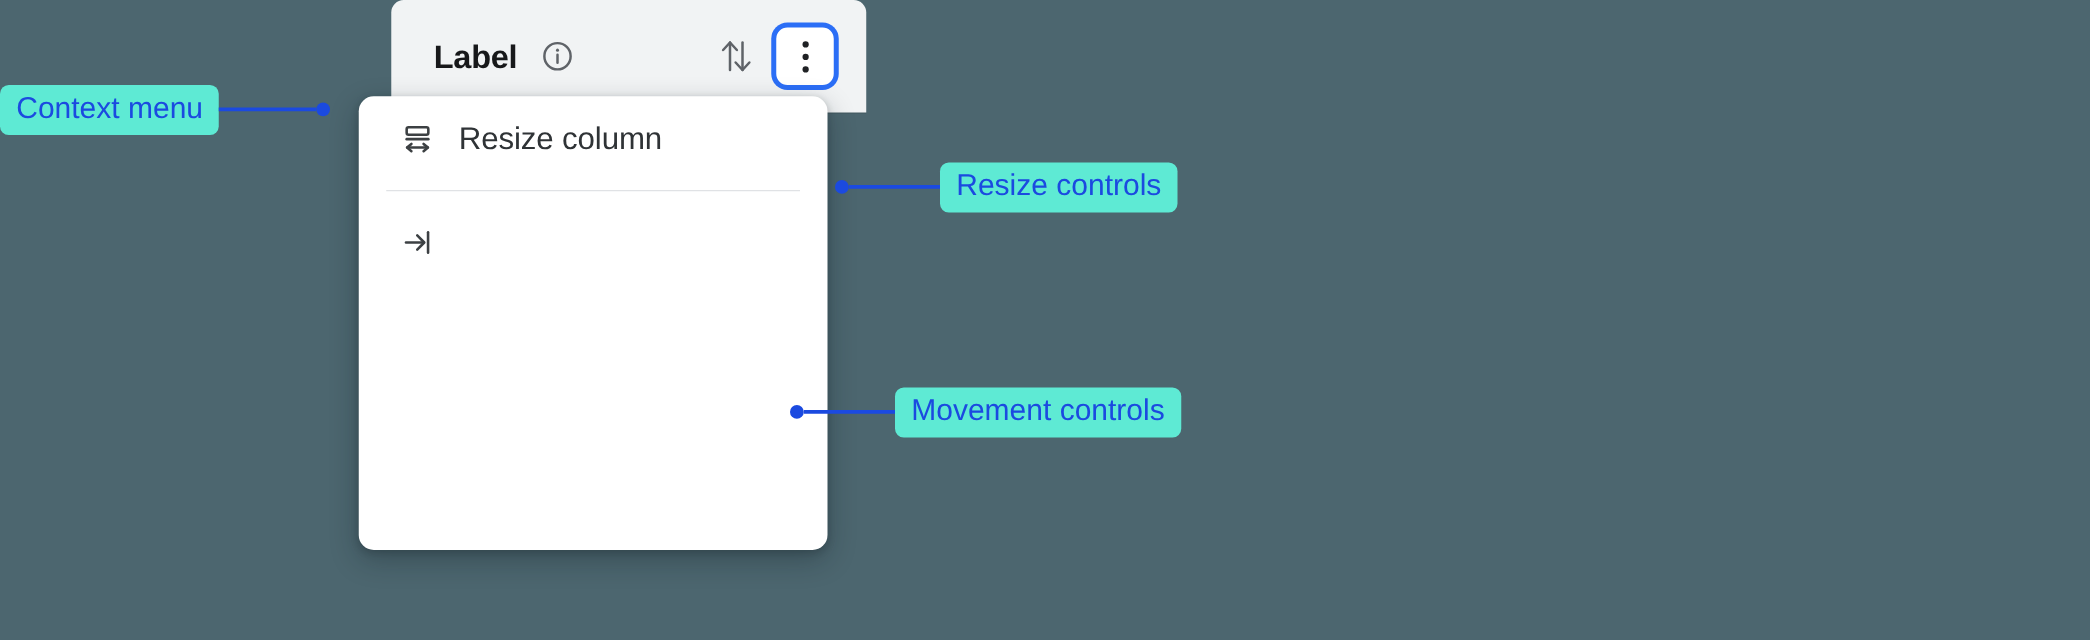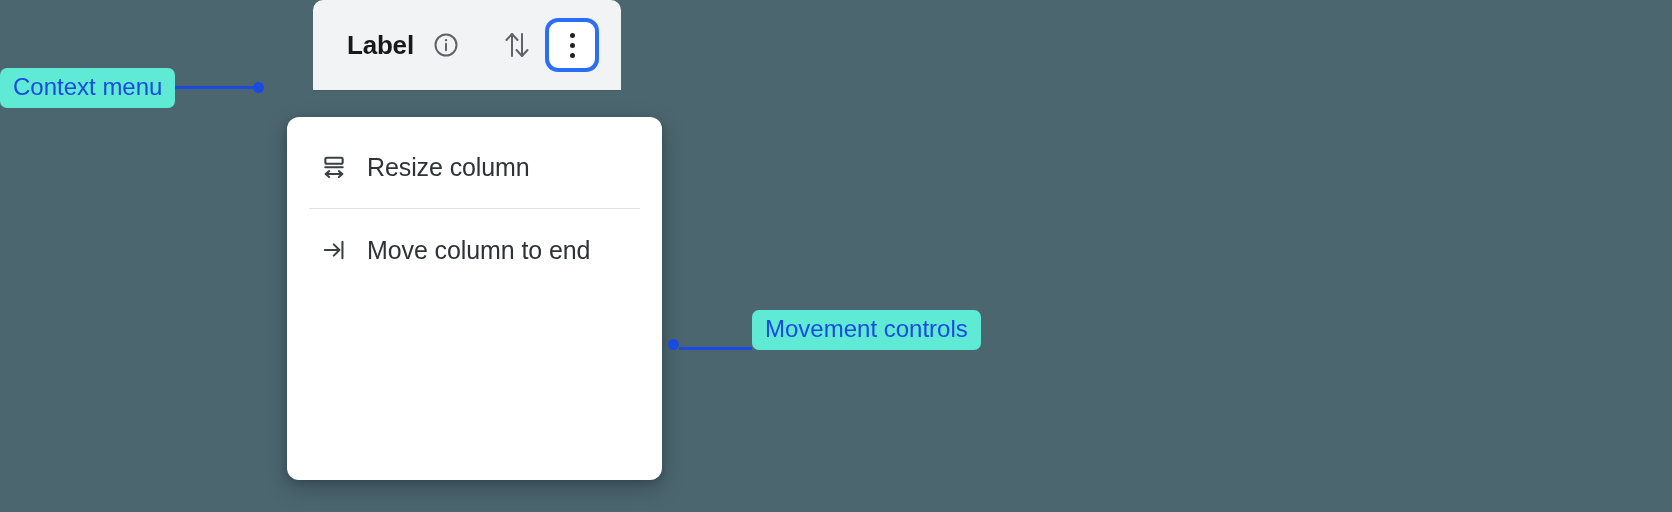--- a/index.html
+++ b/index.html
@@ -13,21 +13,21 @@
     font-family: "Liberation Sans", sans-serif;
     position: relative;
   }
   .stage { position: absolute; inset: 0; }
 
   
   .col-header {
     position: absolute;
     left: 313px;
     top: 0px;
-    width: 308px;
+    width: 380px;
     height: 90px;
     background: #f1f3f4;
     border-radius: 10px 10px 0 0;
     display: flex;
     align-items: center;
     padding: 0 18px 0 34px;
     box-shadow: 0 1px 0 rgba(0,0,0,0.10);
   }
   .col-header-title {
     font-size: 26px;
@@ -71,23 +71,21 @@
   
   .menu-panel {
     position: absolute;
     left: 287px;
     top: 77px;
     width: 375px;
     height: 363px;
     background: #ffffff;
     border-radius: 12px;
     box-shadow: 0 8px 22px rgba(14,22,30,0.30), 0 2px 6px rgba(14,22,30,0.18);
-    padding-top: 16px;
     z-index: 5;
-    margin-top: 40px;
   }
   .menu-item {
     height: 68px;
     display: flex;
     align-items: center;
     padding-left: 32px;
   }
   .menu-icon {
     width: 30px;
     min-width: 30px;
@@ -138,21 +136,21 @@
   }
 
   
   #callout-context-menu { left: 0px; top: 68px; }
   #callout-context-menu .callout-line { width: 78px; }
 
   
   #callout-resize { left: 668px; top: 130px; }
   #callout-resize .callout-line { width: 73px; }
 
-  #callout-movement { left: 668px; top: 310px; align-items: flex-end; }
+  #callout-movement { left: 632px; top: 310px; }
   #callout-movement .callout-line { width: 73px; }
 </style>
 </head>
 <body>
 
 <div class="stage">
 
   <div class="col-header">
     <span class="col-header-title">Label</span>
 
@@ -203,31 +201,35 @@
 
 
     <div class="menu-item">
       <span class="menu-icon">
         <svg width="26" height="26" viewBox="0 0 24 24" fill="none" stroke="#3c4043" stroke-width="1.9" stroke-linecap="round" stroke-linejoin="round">
           <line x1="19.8" y1="4.5" x2="19.8" y2="19.5"></line>
           <line x1="3.5" y1="12" x2="16.5" y2="12"></line>
           <polyline points="11.8,6.8 17.0,12 11.8,17.2"></polyline>
         </svg>
       </span>
-      <span class="menu-label">Move column to end</span>
     </div>
 
   </div>
 
   <div class="callout" id="callout-context-menu">
     <span class="callout-pill">Context menu</span>
     <span class="callout-line"></span>
     <span class="callout-dot"></span>
   </div>
 
+  <div class="callout" id="callout-resize">
+    <span class="callout-dot"></span>
+    <span class="callout-line"></span>
+    <span class="callout-pill">Resize controls</span>
+  </div>
 
   <div class="callout" id="callout-movement">
     <span class="callout-dot"></span>
     <span class="callout-line"></span>
     <span class="callout-pill">Movement controls</span>
   </div>
 
 </div>
 
 </body></html>

